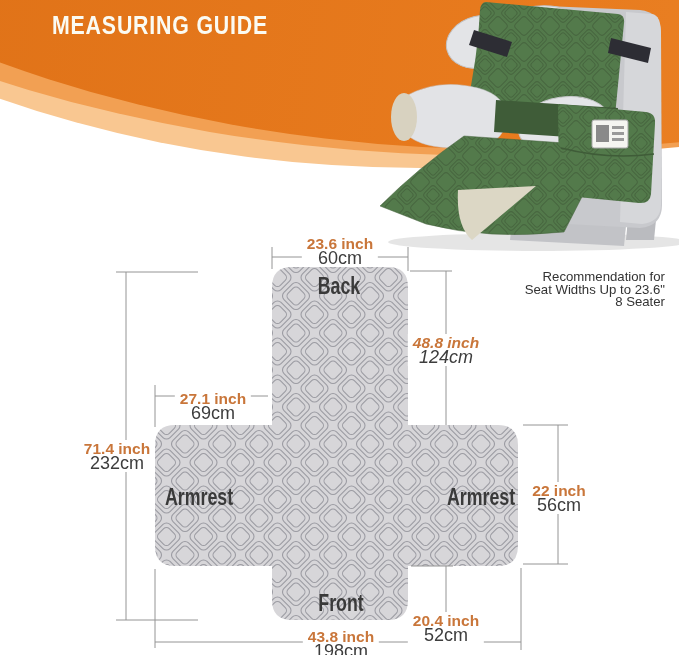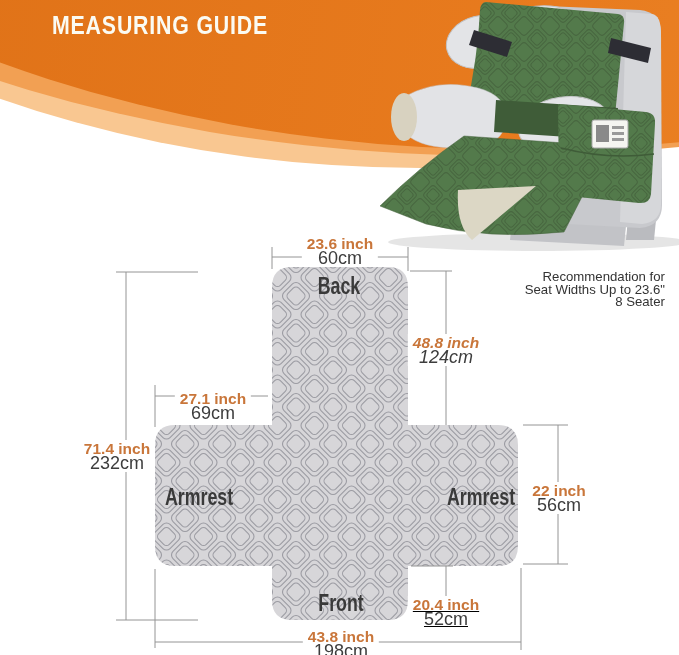--- a/index.html
+++ b/index.html
@@ -37,21 +37,21 @@
 
   .dim{position:absolute;z-index:3;transform:translate(-50%,-50%);text-align:center;
        background:#fff;padding:1px 5px;line-height:15px;white-space:nowrap;}
   .dim .inch{display:block;color:#c9763a;font-size:15.5px;font-weight:600;}
   .dim .cm{display:block;color:#3d3d3d;font-size:18px;}
   .d-back-width{left:340px;top:251px;}
   .d-back-height{left:446px;top:350px;font-style:italic;}
   .d-arm-width{left:213px;top:406px;}
   .d-total-length{left:117px;top:456px;}
   .d-arm-height{left:559px;top:498px;}
-  .d-front-height{left:446px;top:612px;text-decoration:underline;}
+  .d-front-height{left:446px;top:628px;}
   .d-total-width{left:341px;top:644px;}
 </style>
 </head>
 <body>
 
 <div class="stage">
 
   <div class="hero">
     <div class="swoosh light"></div>
     <div class="swoosh mid"></div>

